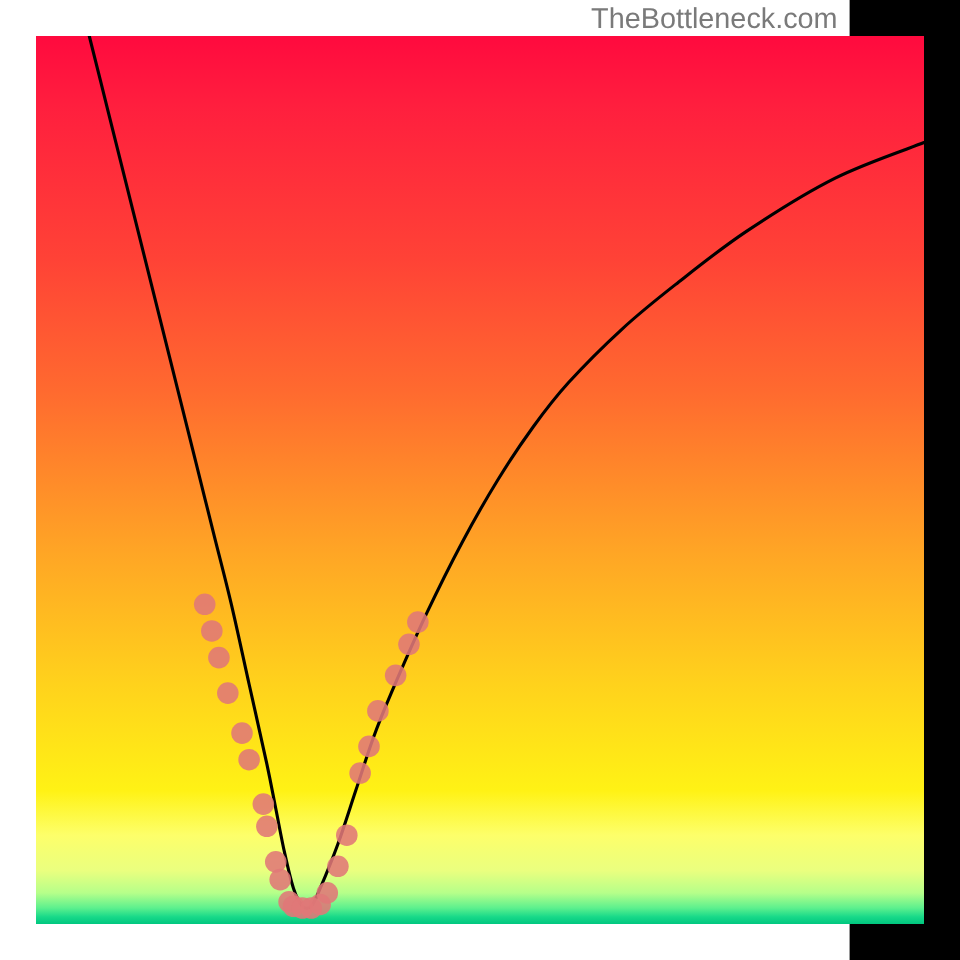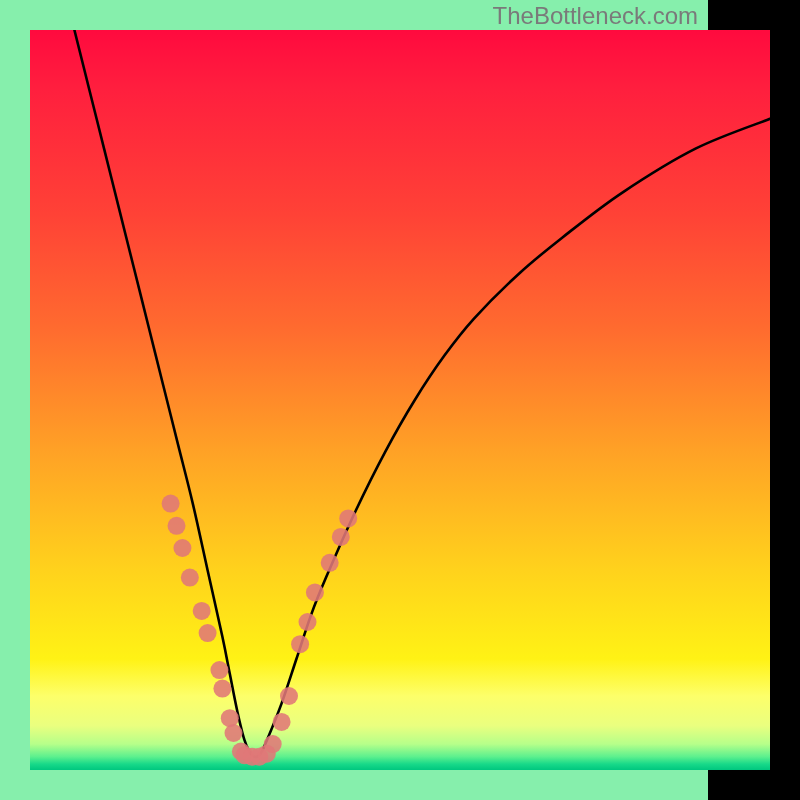--- a/index.html
+++ b/index.html
@@ -8,21 +8,21 @@
     width: 800px;
     height: 800px;
     overflow: hidden;
     background: #000;
     font-family: Arial, Helvetica, sans-serif;
   }
   .frame {
     position: relative;
     width: 708px;
     height: 800px;
-    background: #86efac;
+    background: #ffffff;
   }
   .watermark {
     position: absolute;
     top: 2px;
     right: 10px;
     color: #7a7a7a;
     font-size: 24px;
     font-weight: 400;
     letter-spacing: 0px;
     font-family: Arial, Helvetica, sans-serif;

